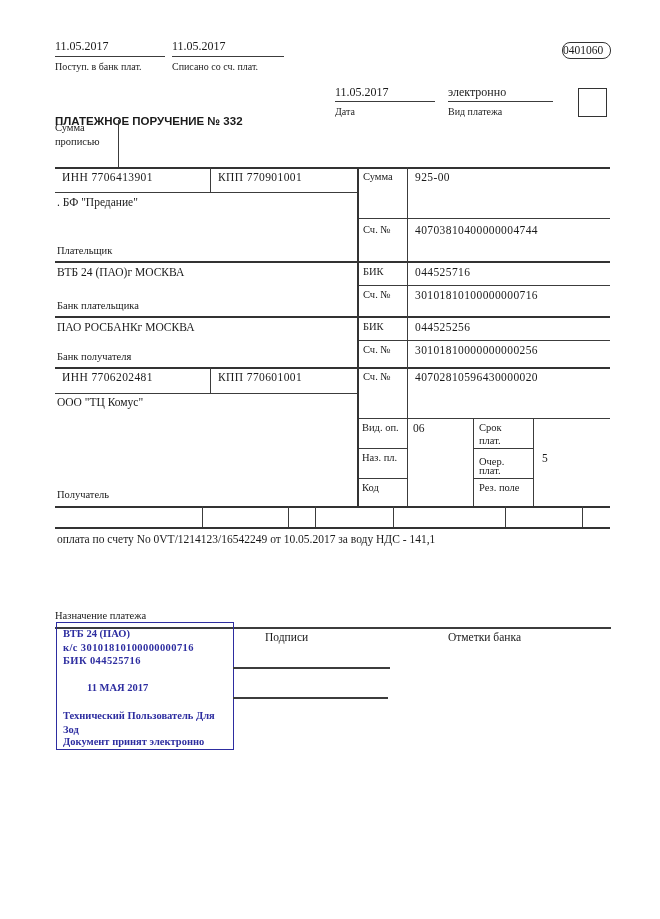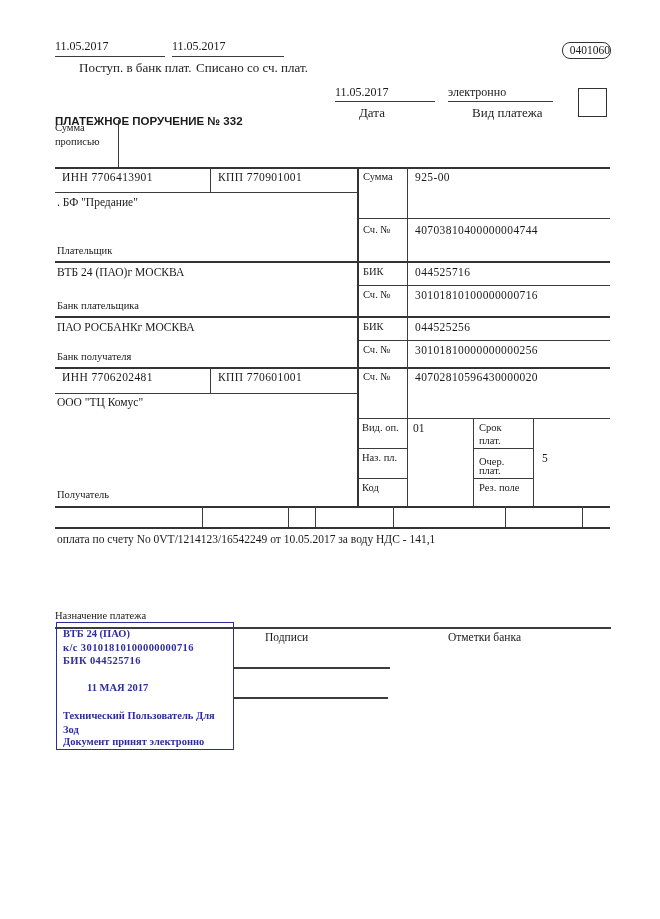--- a/index.html
+++ b/index.html
@@ -5,34 +5,34 @@
   html,body { margin:0; padding:0; }
   body { background:#ffffff; }
   #page {
     position:relative; width:660px; height:919px; background:#ffffff;
     font-family:"Liberation Serif", serif; color:#1a1a1a; overflow:hidden;
   }
   .t { position:absolute; white-space:nowrap; line-height:1.15; }
   .f12 { font-size:12px; }
   .f11 { font-size:11.5px; }
   .f10 { font-size:10.5px; }
-  .f8  { font-size:13px; color:#222;margin-left:24px; }
+  .f8  { font-size:10px; color:#222; }
   .sans { font-family:"Liberation Sans", sans-serif; }
   .bold { font-weight:bold; }
   .italic { font-style:italic; }
   .num { letter-spacing:0.4px; }
   .hl { position:absolute; background:#3c3c3c; height:1px; }
   .hl2 { position:absolute; background:#333333; height:2px; }
   .vl { position:absolute; background:#3c3c3c; width:1px; }
   .vl2 { position:absolute; background:#333333; width:2px; }
   .box { position:absolute; border:1.5px solid #333; background:transparent; }
   #stamp-blue-box { position:absolute; border:1.5px solid #2d2da0; }
   #stamp-blue-box .bl { position:absolute; font-weight:bold; font-size:10.5px; color:#2d2da0; }
   #ep-stamp-box { position:absolute; border:1.5px solid #333; }
-  .center { text-align:right; white-space:nowrap;border-radius:8px; }
+  .center { text-align:left; white-space:nowrap;border-radius:8px; }
 </style>
 </head>
 <body>
 
 <div id="page">
 
   <div class="t f12" style="left:55px; top:40px;">11.05.2017</div>
   <div class="hl" style="left:55px; top:56px; width:110px;"></div>
   <div class="t f8" style="left:55px; top:61px;">Поступ. в банк плат.</div>
 
@@ -113,21 +113,21 @@
   <div class="t f10" style="left:57px; top:351px;">Банк получателя</div>
 
   <div class="t f11 num" style="left:62px; top:371px;">ИНН 7706202481</div>
   <div class="t f11 num" style="left:218px; top:371px;">КПП 770601001</div>
   <div class="t f10" style="left:363px; top:371px;">Сч. №</div>
   <div class="t f11 num" style="left:415px; top:371px;">40702810596430000020</div>
   <div class="t f11" style="left:57px; top:396px;">ООО "ТЦ Комус"</div>
   <div class="t f10" style="left:57px; top:489px;">Получатель</div>
 
   <div class="t f10" style="left:362px; top:422px;">Вид. оп.</div>
-  <div class="t f11" style="left:413px; top:422px;">01</div>
+  <div class="t f11" style="left:413px; top:422px;">06</div>
   <div class="t f10" style="left:479px; top:422px;">Срок</div>
   <div class="t f10" style="left:479px; top:435px;">плат.</div>
   <div class="t f10" style="left:362px; top:452px;">Наз. пл.</div>
   <div class="t f10" style="left:479px; top:456px;">Очер.</div>
   <div class="t f10" style="left:479px; top:465px;">плат.</div>
   <div class="t f11" style="left:542px; top:452px;">5</div>
   <div class="t f10" style="left:362px; top:482px;">Код</div>
   <div class="t f10" style="left:479px; top:482px;">Рез. поле</div>
 
   <div class="t f11" style="left:57px; top:533px;">оплата по счету No 0VT/1214123/16542249 от 10.05.2017 за воду НДС - 141,1</div>

